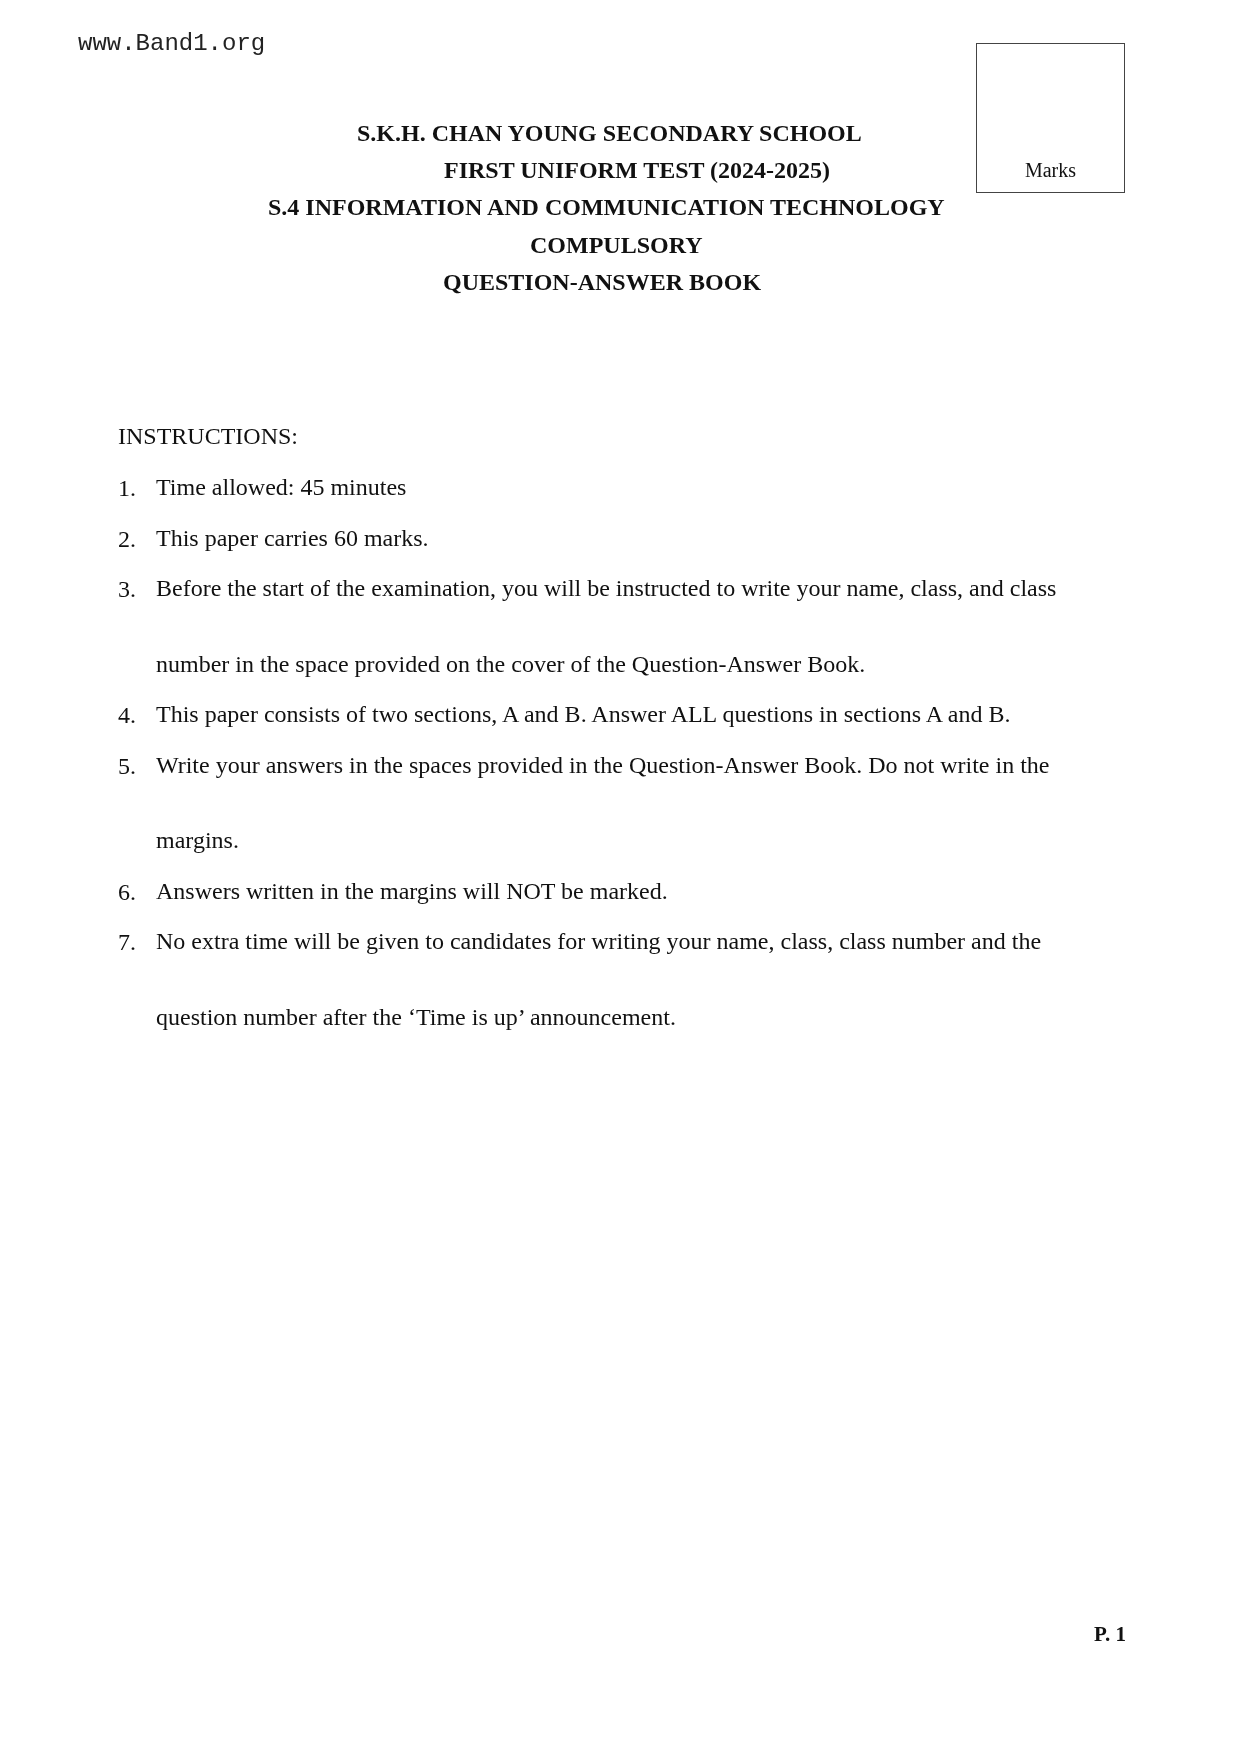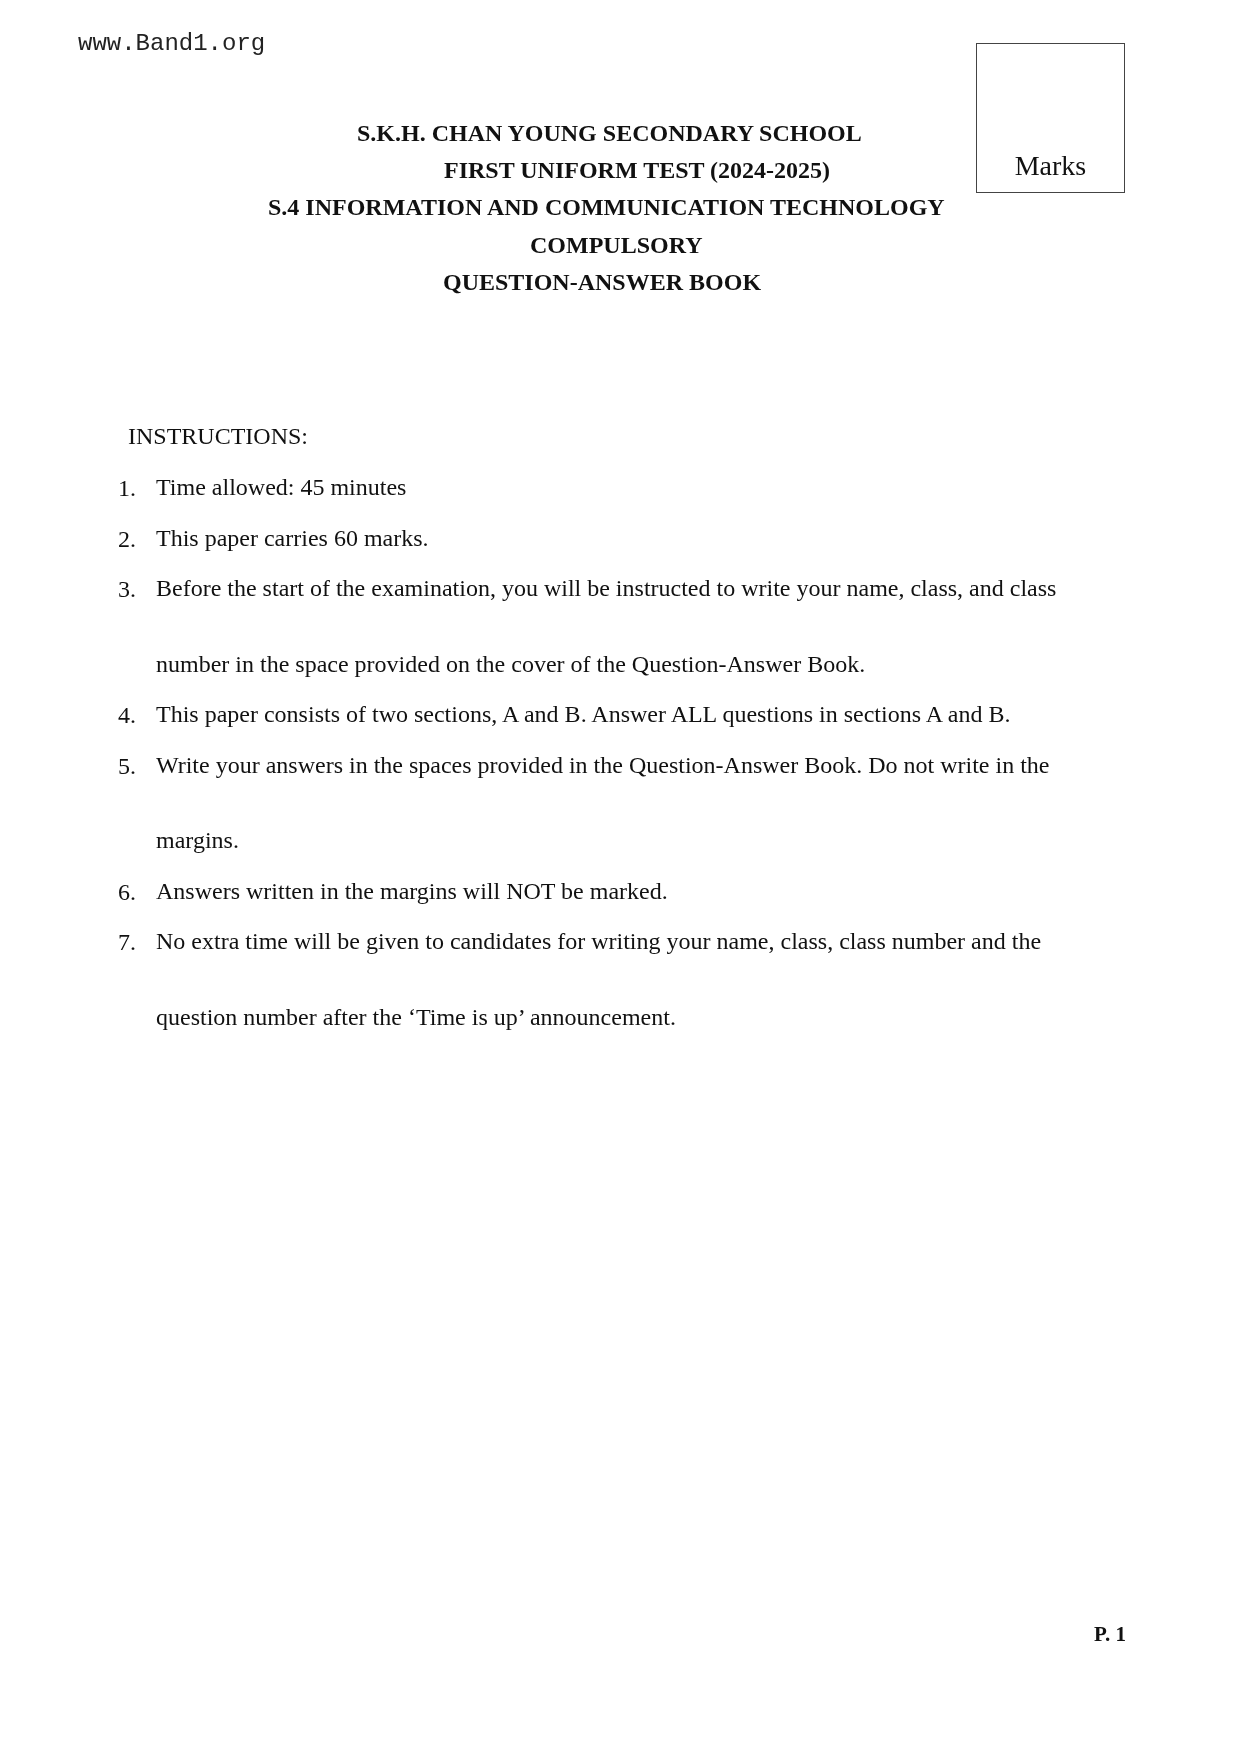--- a/index.html
+++ b/index.html
@@ -1,25 +1,25 @@
 <!DOCTYPE html>
 <html><head>
 <meta charset="utf-8">
 <style>
   html, body { margin: 0; padding: 0; background: #ffffff; }
   body { width: 1240px; height: 1754px; position: relative; overflow: hidden; color: #111; }
   .watermark { position: absolute; left: 44px; top: 30px; font-family: Liberation Mono, monospace; font-size: 24px; color: #222; margin-left: 34px; }
   .marks-box { position: absolute; left: 976px; top: 43px; width: 149px; height: 150px; border: 1.5px solid #444; box-sizing: border-box; }
-  .marks-label { position: absolute; left: 0; right: 0; bottom: 10px; text-align: center; font-family: "Liberation Serif", serif; font-size: 28px; }
+  .marks-label { position: absolute; left: 0; right: 0; bottom: 10px; text-align: center; font-family: "Liberation Serif", serif; font-size: 20px; }
   .title-block { position: absolute; left: 0; width: 1240px; top: 120px; font-family: "Liberation Serif", serif; font-weight: bold; font-size: 24px; }
   .title-line { position: absolute; white-space: nowrap; }
   .fields { position: absolute; left: 826px; top: 312px; font-family: "Liberation Serif", serif; font-size: 24px; }
   .field { display: flex; align-items: flex-end; height: 38px; }
   .field .blank { border-bottom: 1.5px solid #222; height: 22px; margin-left: 10px; }
-  .instructions-heading { position: absolute; left: 128px; top: 423px; font-family: "Liberation Serif", serif; font-size: 24px; }
+  .instructions-heading { position: absolute; left: 118px; top: 423px; font-family: "Liberation Serif", serif; font-size: 24px; }
   .list { position: absolute; left: 118px; top: 475px; width: 1000px; font-family: "Liberation Serif", serif; font-size: 24px; }
   .item { display: flex; }
   .item .num { width: 38px; flex: none; }
   .item .text { flex: 1; line-height: 75.5px; margin-top: -25px; }
   .page-num { position: absolute; left: 1094px; top: 1622px; font-family: "Liberation Serif", serif; font-weight: bold; font-size: 21px; }
 </style>
 </head>
 <body>
 
 <div class="watermark">www.Band1.org</div>

